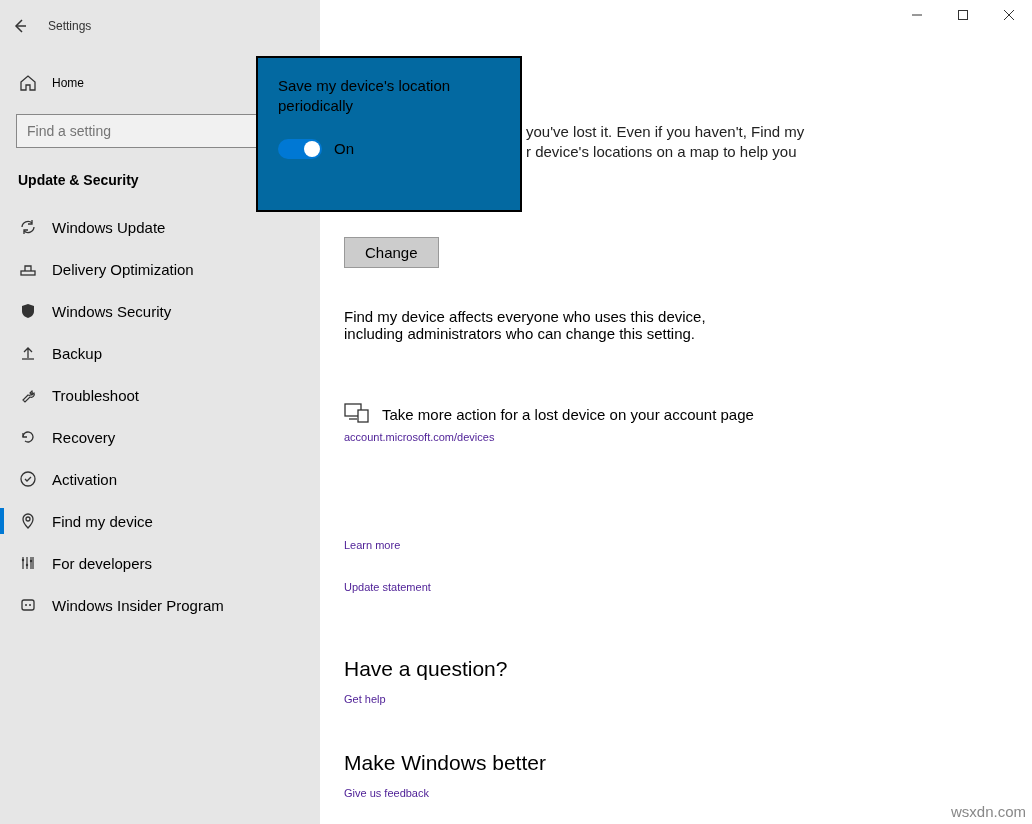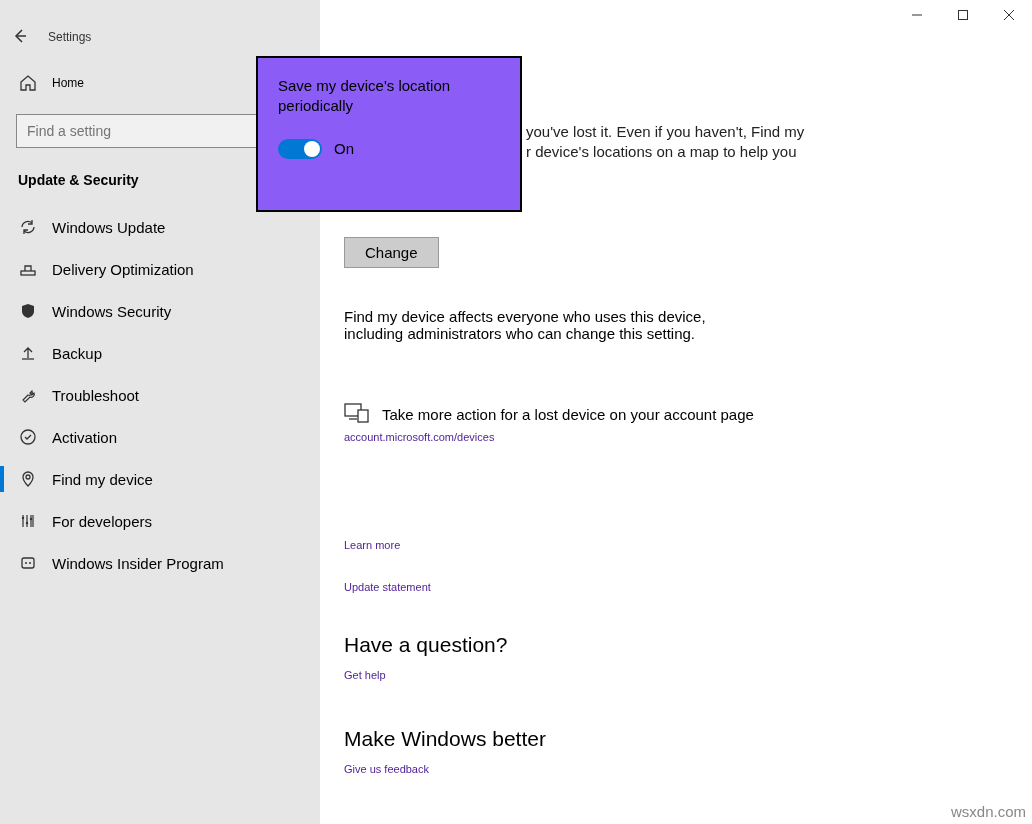--- a/index.html
+++ b/index.html
@@ -1,19 +1,19 @@
 <!DOCTYPE html>
 <html><head>
 <meta charset="utf-8">
 <style>
   * { box-sizing: border-box; margin: 0; padding: 0; font-family: "Segoe UI", Arial, sans-serif; }
   body { width: 1032px; height: 824px; background: #fff; overflow: hidden; position: relative; }
   .window { display: flex; width: 100%; height: 100%; }
   .sidebar { width: 320px; background: #e6e6e6; height: 100%; padding-top: 8px; display: flex; flex-direction: column; }
-  .titlebar-row { display: flex; align-items: flex-end; height: 36px; }
+  .titlebar-row { display: flex; align-items: center; height: 36px; }
   .back-btn { width: 40px; display:flex; align-items:center; justify-content:center; color:#333; }
   .title { font-size: 12px; color:#333; margin-left: 8px; }
   .home-row { display:flex; align-items:center; padding: 10px 18px; margin-top:20px; cursor:pointer; }
   .home-row .ic { width:20px; display:flex; justify-content:center; margin-right:14px; color:#333; }
   .home-row span.lbl { font-size:12px; }
   .search-wrap { margin: 12px 16px 18px 16px; }
   .search { width: 100%; height: 33px; border: 1px solid #888; background:#f1f1f1; padding: 16px 10px; font-size:14px; outline:none; }
   .section-header { font-size:14px; font-weight:600; padding: 6px 18px 18px 18px; }
   .nav { list-style:none; }
   .nav li { display:flex; align-items:center; padding: 12px 18px; font-size:15px; cursor:pointer; position:relative; }
@@ -23,26 +23,26 @@
   .main { flex:1; background:#fff; position:relative; padding-left: 24px; padding-top: 44px; }
   .win-controls { position:absolute; top:0; right:0; display:flex; }
   .win-controls div { width:46px; height:30px; display:flex; align-items:center; justify-content:center; color:#333; cursor:pointer; font-size:11px; }
   .body-text { font-size:15px; color:#222; line-height:1.35; max-width:460px; }
   .btn { display:inline-block; border:1px solid #999; background:#ccc; padding:6px 20px; font-size:15px; margin-top:4px; cursor:pointer; }
   .desc2 { font-size:15px; margin-top:40px; max-width:420px; }
   .device-action { display:flex; align-items:center; margin-top:60px; font-size:15px; }
   .device-action .ic { margin-right:12px; }
   .link { color:#4c1d95; font-size:11px; cursor:pointer; margin-top:4px; display:inline-block; }
   .link-block { margin-top:24px; }
-  .qa { margin-top:38px; }
+  .qa { margin-top:62px; }
   .qa h2 { font-size:21px; font-weight:400; margin-bottom:8px; }
   .mwb { margin-top:44px; }
   .mwb h2 { font-size:21px; font-weight:400; margin-bottom:8px; }
 
-  .popup { position:absolute; left:256px; top:56px; width:266px; height:156px; background:#8b5cf6; border:2px solid #000; padding:18px 20px; }
+  .popup { position:absolute; left:256px; top:56px; width:266px; height:156px; background:#0369a1; border:2px solid #000; padding:18px 20px; }
   .popup .ptitle { font-size:15px; line-height:1.35; }
   .toggle-row { display:flex; align-items:center; margin-top:22px; }
   .toggle { width:44px; height:20px; border-radius:10px; background:#0078d4; position:relative; margin-right:12px; cursor:pointer; }
   .toggle::after { content:""; position:absolute; right:2px; top:2px; width:16px; height:16px; background:#fff; border-radius:50%; }
   .toggle-label { font-size:15px; }
   .watermark { position:absolute; right:6px; bottom:4px; font-size:15px; color:#888; }
 </style>
 </head>
 <body>
 
@@ -114,20 +114,29 @@
         <span class="ic">
             <svg width="18" height="18" viewBox="0 0 18 18">
               <path d="M13 5a3 3 0 0 1-4 4l-5 5 2 2 5-5a3 3 0 0 0 4-4l-2 2-2-2 2-2z" fill="none" stroke="#333" stroke-width="1.2"></path>
             </svg>
           </span>
         <span>Troubleshoot</span>
       </li>
       <li>
         <span class="ic">
             <svg width="18" height="18" viewBox="0 0 18 18">
+              <path d="M4 9a5 5 0 1 1 2 4" fill="none" stroke="#333" stroke-width="1.3"></path>
+              <path d="M4 5v4h4" fill="none" stroke="#333" stroke-width="1.3"></path>
+            </svg>
+          </span>
+        <span>Recovery</span>
+      </li>
+      <li>
+        <span class="ic">
+            <svg width="18" height="18" viewBox="0 0 18 18">
               <circle cx="9" cy="9" r="7" fill="none" stroke="#333" stroke-width="1.3"></circle>
               <path d="M6 9l2 2 4-4" fill="none" stroke="#333" stroke-width="1.3"></path>
             </svg>
           </span>
         <span>Activation</span>
       </li>
       <li class="active">
         <span class="ic">
             <svg width="18" height="18" viewBox="0 0 18 18">
               <path d="M9 2a5 5 0 0 1 5 5c0 4-5 9-5 9S4 11 4 7a5 5 0 0 1 5-5z" fill="none" stroke="#333" stroke-width="1.3"></path>

